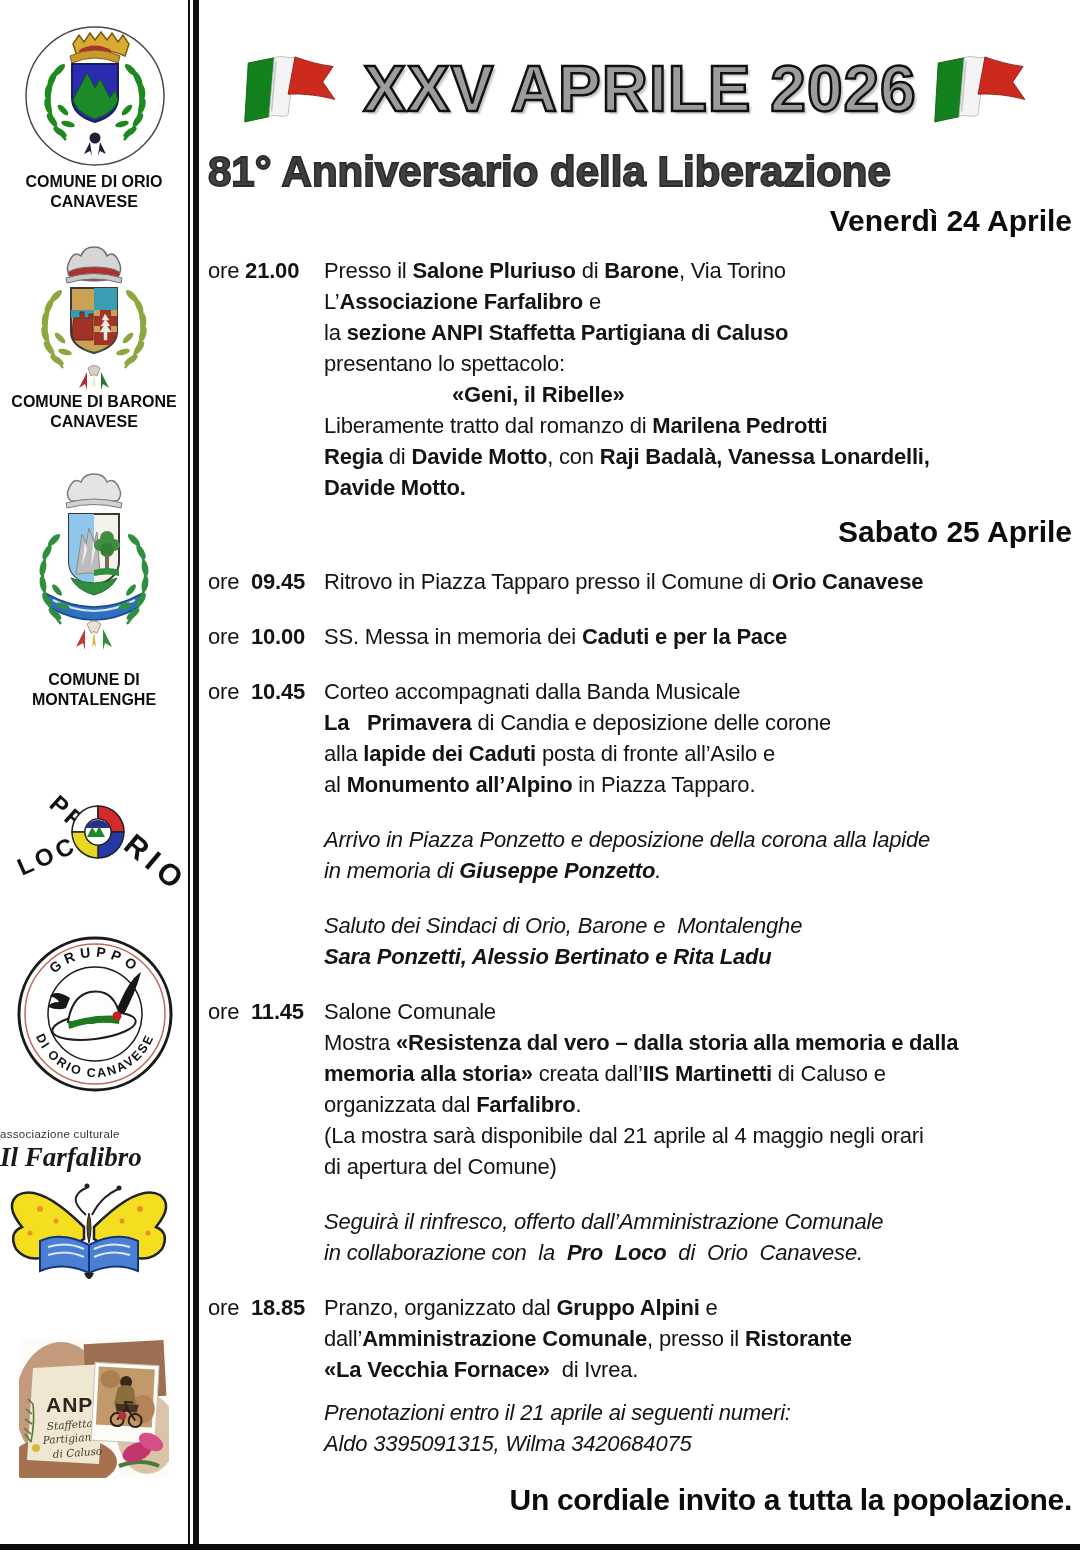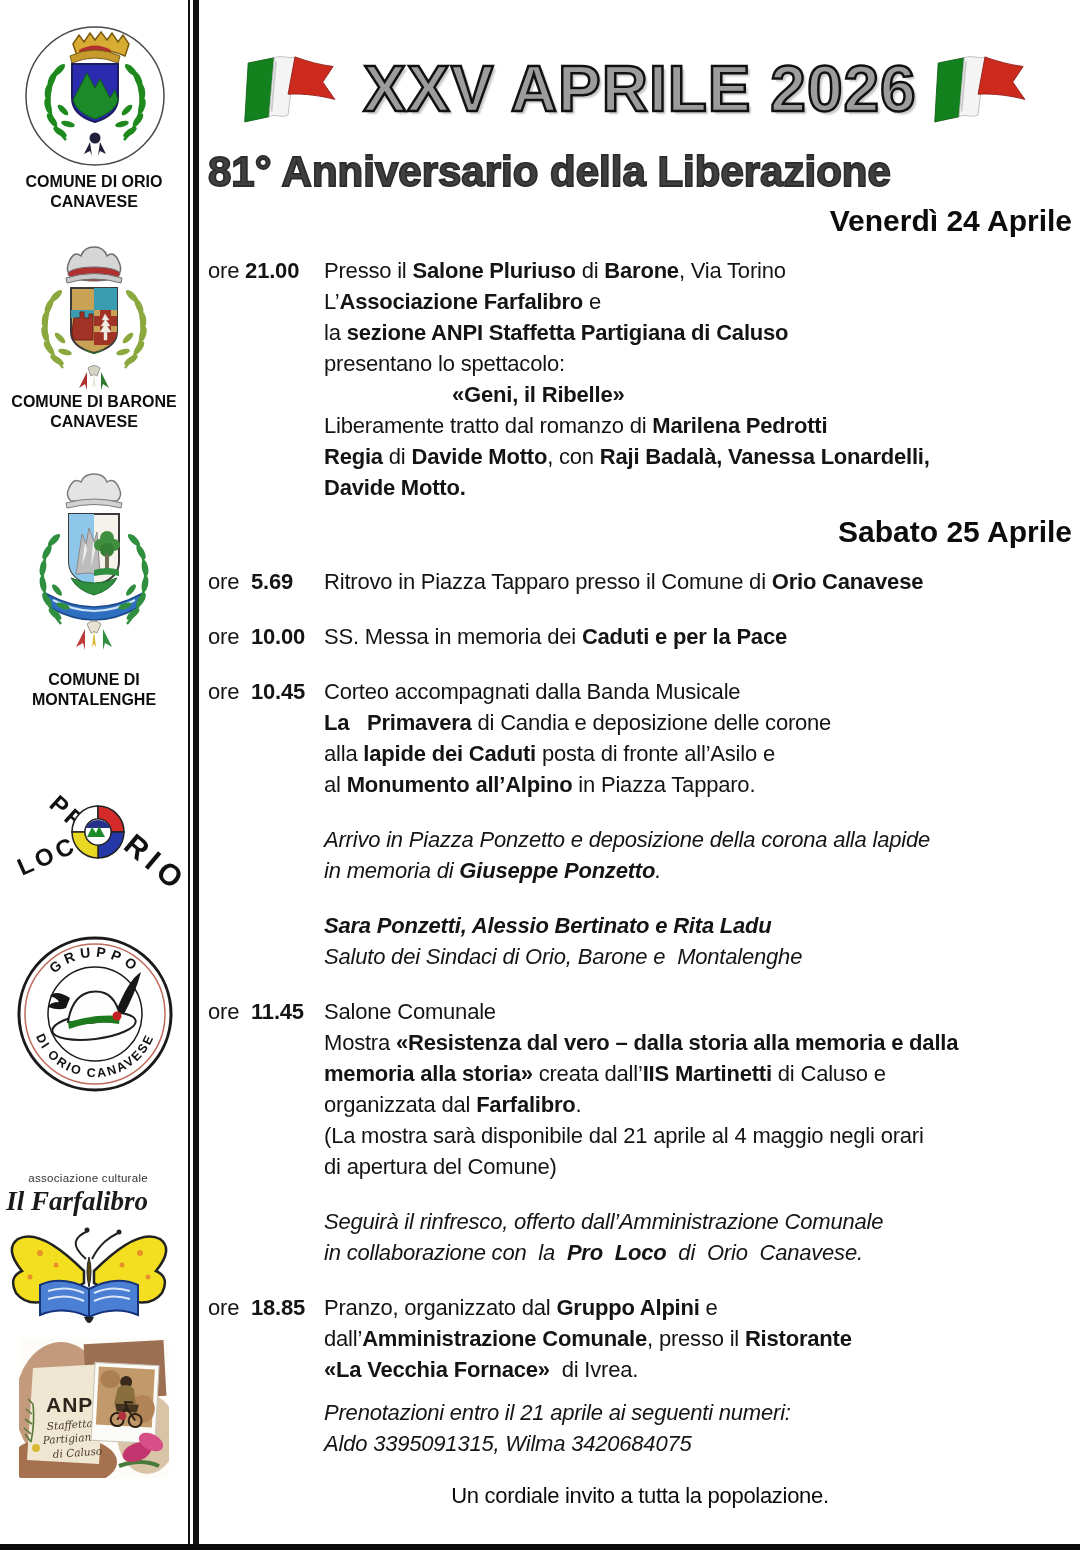--- a/index.html
+++ b/index.html
@@ -4,21 +4,21 @@
 <style>
   html,body{margin:0;padding:0;background:#ffffff;}
   .page{position:relative;width:1080px;height:1555px;background:#fff;overflow:hidden;
         font-family:"Liberation Sans",sans-serif;color:#141414;}
 
   
   .sidebar{position:absolute;left:0;top:0;width:188px;height:1544px;}
   .logo-abs{position:absolute;}
   .caption{position:absolute;width:188px;text-align:center;font-weight:bold;
            font-size:16px;line-height:20px;white-space:pre-line;color:#0d0d0d;}
-  .farfalibro-box{position:absolute;left:0;top:1172px;width:148px;text-align:right;}
+  .farfalibro-box{position:absolute;left:0;top:1128px;width:148px;text-align:left;}
   .farfalibro-tagline{font-size:11.5px;color:#333;letter-spacing:.3px;}
   .farfalibro-name{font-family:"Liberation Serif",serif;font-style:italic;font-weight:bold;
                    font-size:27px;color:#1a1a1a;margin-top:2px;}
   .divider{position:absolute;top:0;left:188px;width:12px;height:1544px;
            background:linear-gradient(90deg,#111 0 2px,transparent 2px 5px,#111 5px 11px,transparent 11px 12px);}
   .bottom-rule{position:absolute;left:0;top:1544px;width:1080px;height:6px;background:#0a0a0a;}
 
   
   .main{position:absolute;left:208px;top:0;width:864px;padding-top:48px;}
   .title-row{display:flex;align-items:center;justify-content:center;gap:16px;height:82px;margin-bottom:18px;}
@@ -30,21 +30,21 @@
 
   .day-heading{font-size:30px;font-weight:bold;text-align:right;color:#0c0c0c;margin:0 0 17px 0;}
   .block{display:flex;margin-bottom:24px;font-size:22px;line-height:31px;letter-spacing:-.2px;}
   .block.tight{margin-bottom:12px;}
   .block .time{width:116px;flex:none;white-space:pre-wrap;}
   .block .content{flex:1;min-width:0;}
   .block.para{margin-left:116px;font-style:italic;}
   .line{white-space:pre-wrap;}
   .line.indent{padding-left:128px;}
   .b{font-weight:bold;}
-  .closing{font-size:22px;font-weight:normal;text-align:center;letter-spacing:-.3px;margin-top:2px;color:#0b0b0b;}
+  .closing{font-size:30px;font-weight:bold;text-align:right;letter-spacing:-.3px;margin-top:2px;color:#0b0b0b;}
 </style>
 </head>
 <body>
 
 <div class="page">
 
   <aside class="sidebar">
 
     <svg class="logo-abs" style="left:20px;top:14px" width="150" height="154" viewBox="0 0 150 154">
       <circle cx="75" cy="82" r="69" fill="#fff" stroke="#4a4a4a" stroke-width="1.5"></circle>
@@ -307,21 +307,21 @@
             <div class="line"><span>la </span><span class="b">sezione ANPI Staffetta Partigiana di Caluso</span></div>
             <div class="line"><span>presentano lo spettacolo:</span></div>
             <div class="line indent"><span class="b">«Geni, il Ribelle»</span></div>
             <div class="line"><span>Liberamente tratto dal romanzo di </span><span class="b">Marilena Pedrotti</span></div>
             <div class="line"><span class="b">Regia</span><span> di </span><span class="b">Davide Motto</span><span>, con </span><span class="b">Raji Badalà, Vanessa Lonardelli,</span></div>
             <div class="line"><span class="b">Davide Motto.</span></div>
           </div>
         </div>
         <div class="day-heading">Sabato 25 Aprile</div>
         <div class="block event">
-          <div class="time"><span>ore  </span><span class="b">5.69</span></div>
+          <div class="time"><span>ore  </span><span class="b">09.45</span></div>
           <div class="content">
             <div class="line"><span>Ritrovo in Piazza Tapparo presso il Comune di </span><span class="b">Orio Canavese</span></div>
           </div>
         </div>
         <div class="block event">
           <div class="time"><span>ore  </span><span class="b">10.00</span></div>
           <div class="content">
             <div class="line"><span>SS. Messa in memoria dei </span><span class="b">Caduti e per la Pace</span></div>
           </div>
         </div>
@@ -335,22 +335,22 @@
           </div>
         </div>
         <div class="block para">
           <div class="content">
             <div class="line"><span>Arrivo in Piazza Ponzetto e deposizione della corona alla lapide</span></div>
             <div class="line"><span>in memoria di </span><span class="b">Giuseppe Ponzetto</span><span>.</span></div>
           </div>
         </div>
         <div class="block para">
           <div class="content">
+            <div class="line"><span>Saluto dei Sindaci di Orio, Barone e  Montalenghe</span></div>
             <div class="line"><span class="b">Sara Ponzetti, Alessio Bertinato e Rita Ladu</span></div>
-            <div class="line"><span>Saluto dei Sindaci di Orio, Barone e  Montalenghe</span></div>
           </div>
         </div>
         <div class="block event">
           <div class="time"><span>ore  </span><span class="b">11.45</span></div>
           <div class="content">
             <div class="line"><span>Salone Comunale</span></div>
             <div class="line"><span>Mostra </span><span class="b">«Resistenza dal vero – dalla storia alla memoria e dalla</span></div>
             <div class="line"><span class="b">memoria alla storia»</span><span> creata dall’</span><span class="b">IIS Martinetti</span><span> di Caluso e</span></div>
             <div class="line"><span>organizzata dal </span><span class="b">Farfalibro</span><span>.</span></div>
             <div class="line"><span>(La mostra sarà disponibile dal 21 aprile al 4 maggio negli orari</span></div>

